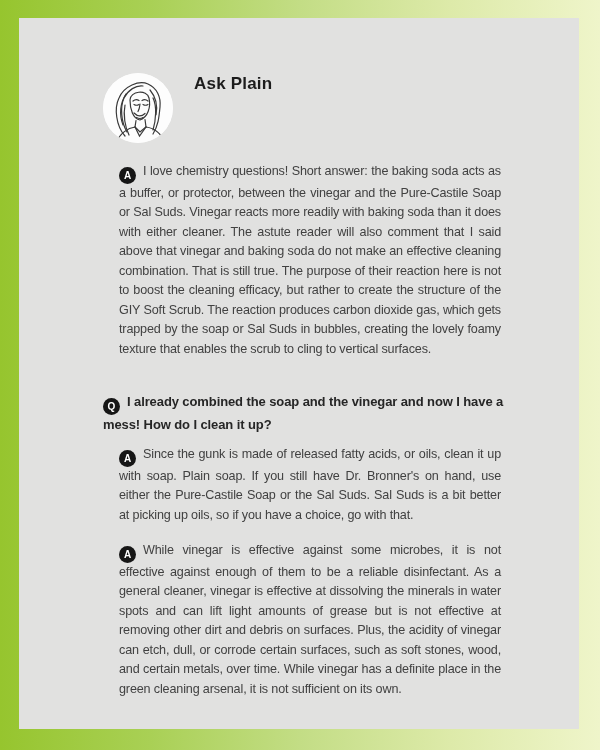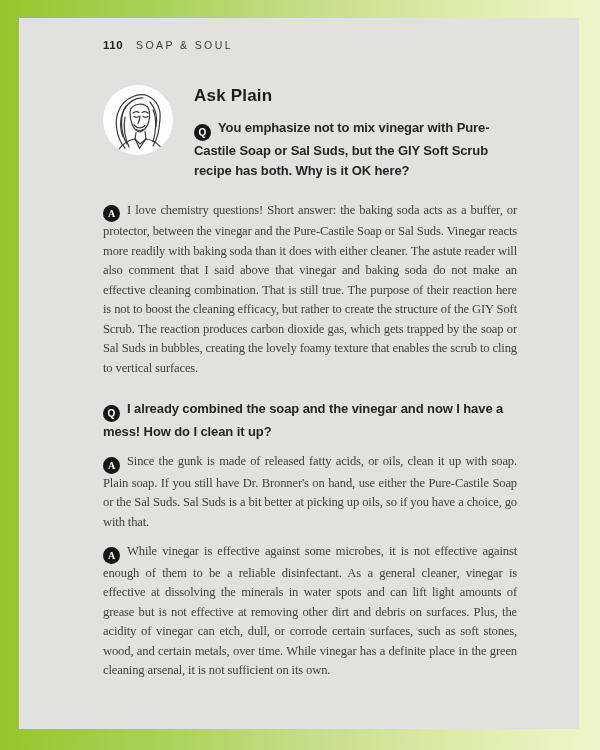--- a/index.html
+++ b/index.html
@@ -61,55 +61,50 @@
   .question {
     margin: 0;
     font-size: 13px;
     font-weight: 700;
     line-height: 20.5px;
     color: #262626;
     letter-spacing: -0.1px;
   }
   .intro-right .question { max-width: 326px; }
   .answer {
-    margin: 0;
+    margin: 16px;
     font-size: 12.6px;
     line-height: 19.5px;
     color: #414141;
     text-align: justify;
     letter-spacing: -0.15px;
-    font-family: Liberation Serif, serif;
   }
   .badge {
     display: inline-block;
     width: 17px; height: 17px;
     border-radius: 50%;
     background: #161616;
     color: #ffffff;
     font-size: 10px;
     font-weight: 700;
     line-height: 17px;
     text-align: center;
     letter-spacing: 0;
     margin-right: 7px;
     vertical-align: -3.5px;
   }
   .mt-a1 { margin-top: 19px; }
-  .mt-q  { margin-top: 21px; }
+  .mt-q  { margin-top: 33px; }
   .mt-a  { margin-top: 10px; }
 </style>
 </head>
 <body>
 
 <div class="book-page">
 
-  <div class="page-header">
-    <span class="page-number">110</span>
-    <span class="book-title">SOAP &amp; SOUL</span>
-  </div>
 
   <div class="intro-row">
     <div class="avatar">
       <svg viewBox="0 0 70 70" fill="none" stroke="#3a3a3a" stroke-width="1.2" stroke-linecap="round">
         <circle cx="35" cy="35" r="35" fill="#fdfdfd" stroke="none"></circle>
 
         <path d="M22,63 C13,53 11,35 16,25 C21,13 36,7 45,11 C54,15 58,24 57,34 C56,45 55,53 50,61"></path>
         <path d="M24,59 C18,49 17,34 21,25 C25,17 33,12 40,13"></path>
         <path d="M50,57 C53,47 54,33 50,25"></path>
         <path d="M20,52 C16,42 17,30 23,21"></path>
@@ -131,21 +126,20 @@
 
         <path d="M33,47.5 L32,54"></path>
         <path d="M42,46.5 L43,54"></path>
 
         <path d="M13,70 C17,60 25,55 32,54 L37,59 L43,54 C51,55 58,60 62,70"></path>
         <path d="M32,54 L36.5,63 L43,54"></path>
       </svg>
     </div>
     <div class="intro-right">
       <h2 class="section-title">Ask Plain</h2>
-      <p class="question"><span class="badge">Q</span><span>You emphasize not to mix vinegar with Pure-Castile Soap or Sal Suds, but the GIY Soft Scrub recipe has both. Why is it OK here?</span></p>
     </div>
   </div>
 
   <p class="answer mt-a1"><span class="badge">A</span><span>I love chemistry questions! Short answer: the baking soda acts as a buffer, or protector, between the vinegar and the Pure-Castile Soap or Sal Suds. Vinegar reacts more readily with baking soda than it does with either cleaner. The astute reader will also comment that I said above that vinegar and baking soda do not make an effective cleaning combination. That is still true. The purpose of their reaction here is not to boost the cleaning efficacy, but rather to create the structure of the GIY Soft Scrub. The reaction produces carbon dioxide gas, which gets trapped by the soap or Sal Suds in bubbles, creating the lovely foamy texture that enables the scrub to cling to vertical surfaces.</span></p>
 
   <p class="question mt-q"><span class="badge">Q</span><span>I already combined the soap and the vinegar and now I have a mess! How do I clean it up?</span></p>
 
   <p class="answer mt-a"><span class="badge">A</span><span>Since the gunk is made of released fatty acids, or oils, clean it up with soap. Plain soap. If you still have Dr. Bronner's on hand, use either the Pure-Castile Soap or the Sal Suds. Sal Suds is a bit better at picking up oils, so if you have a choice, go with that.</span></p>
 
 

